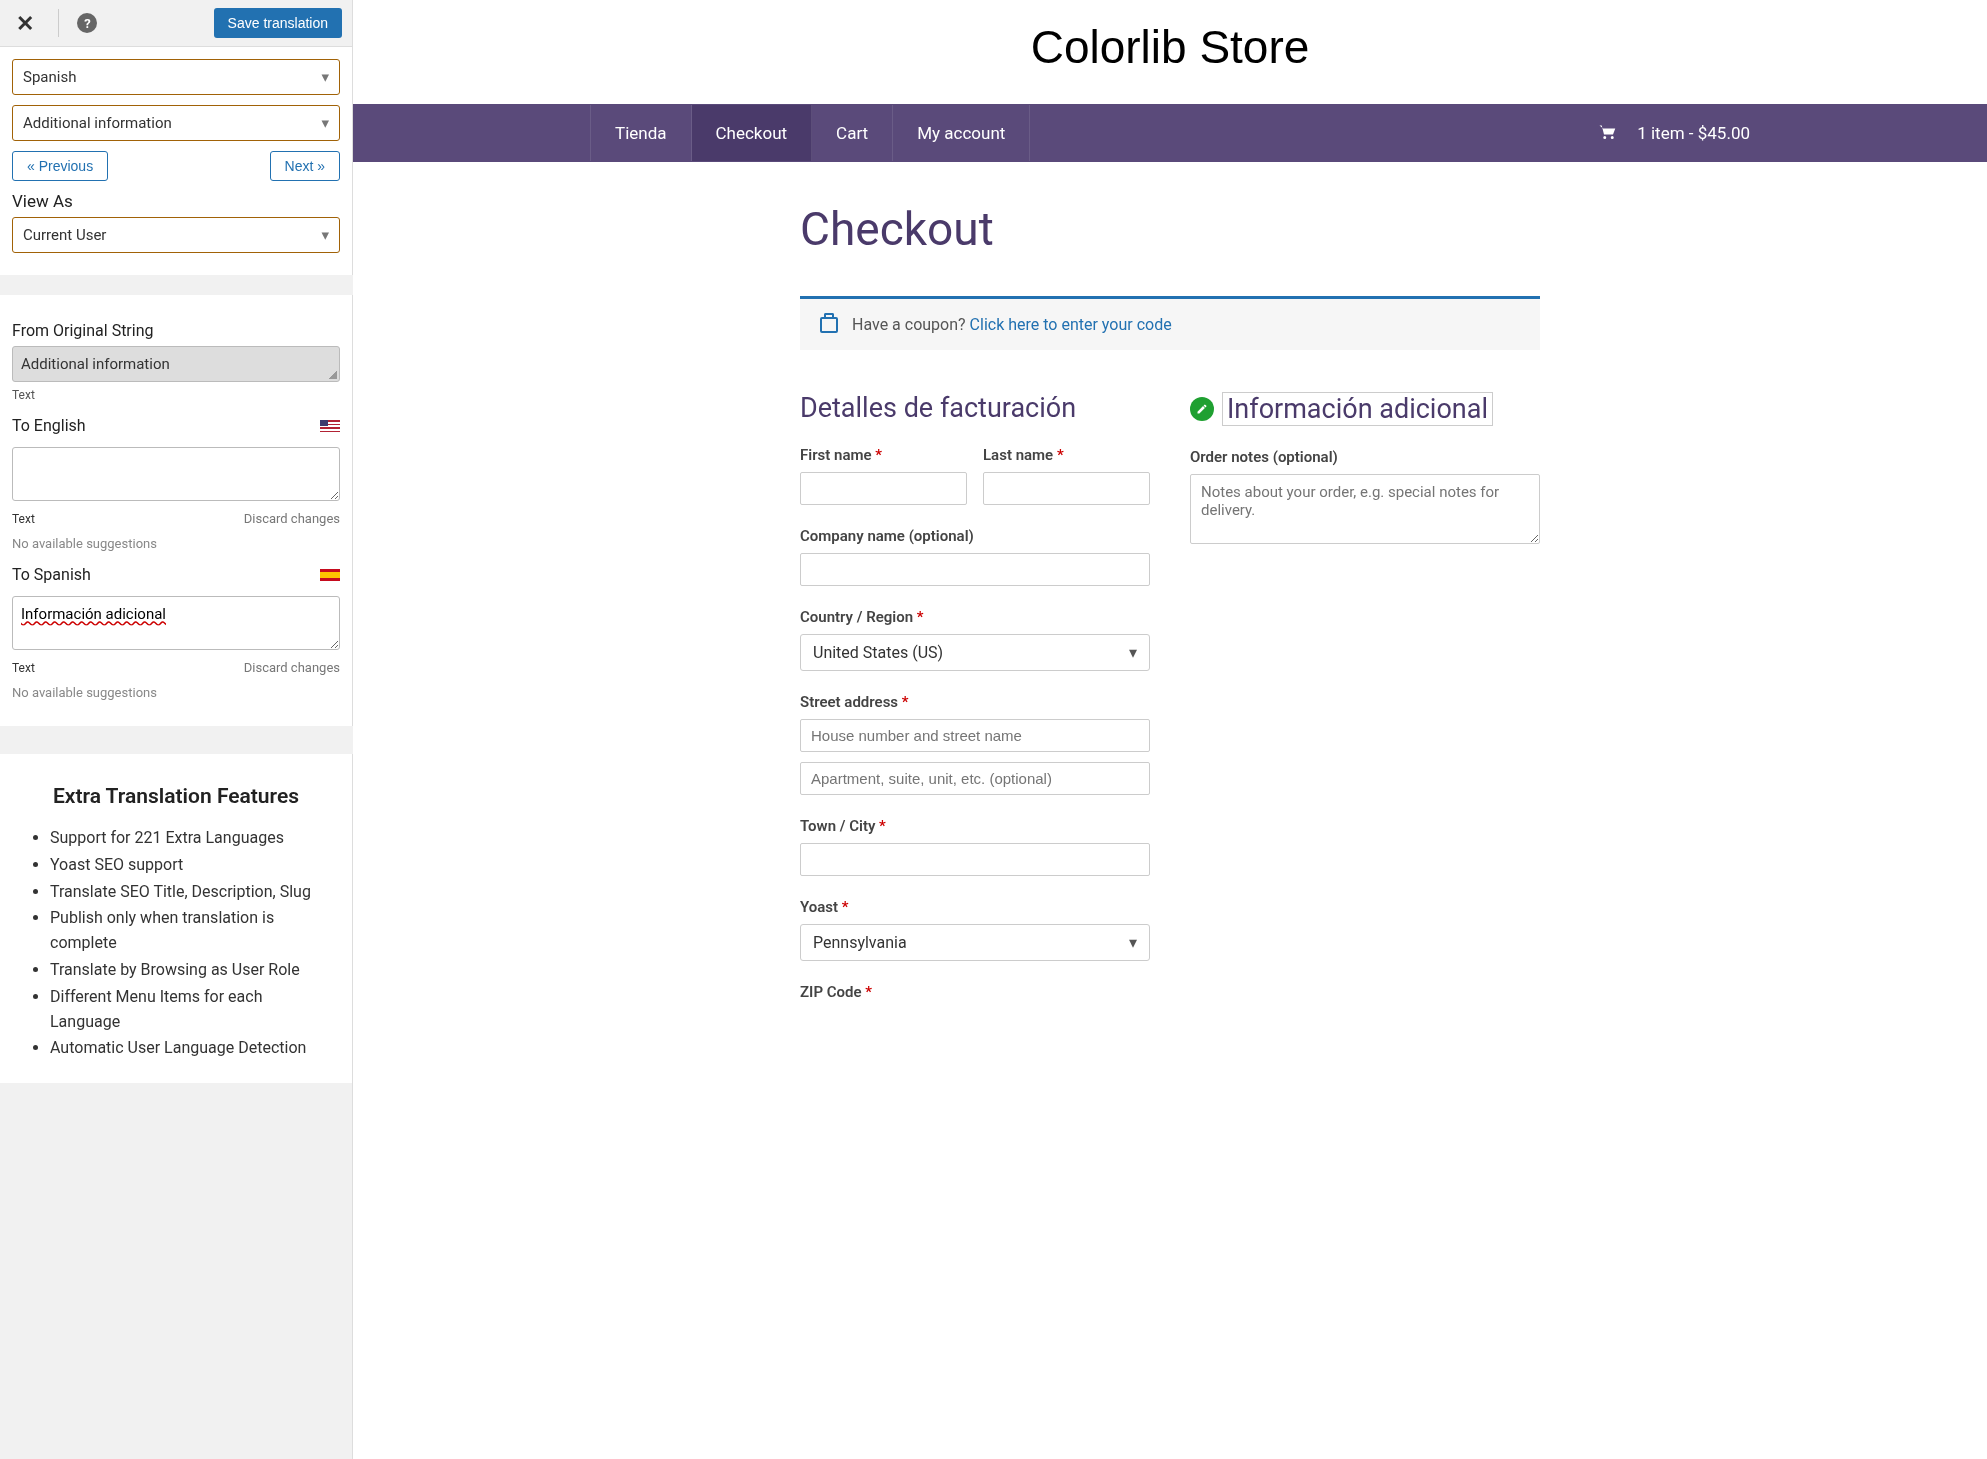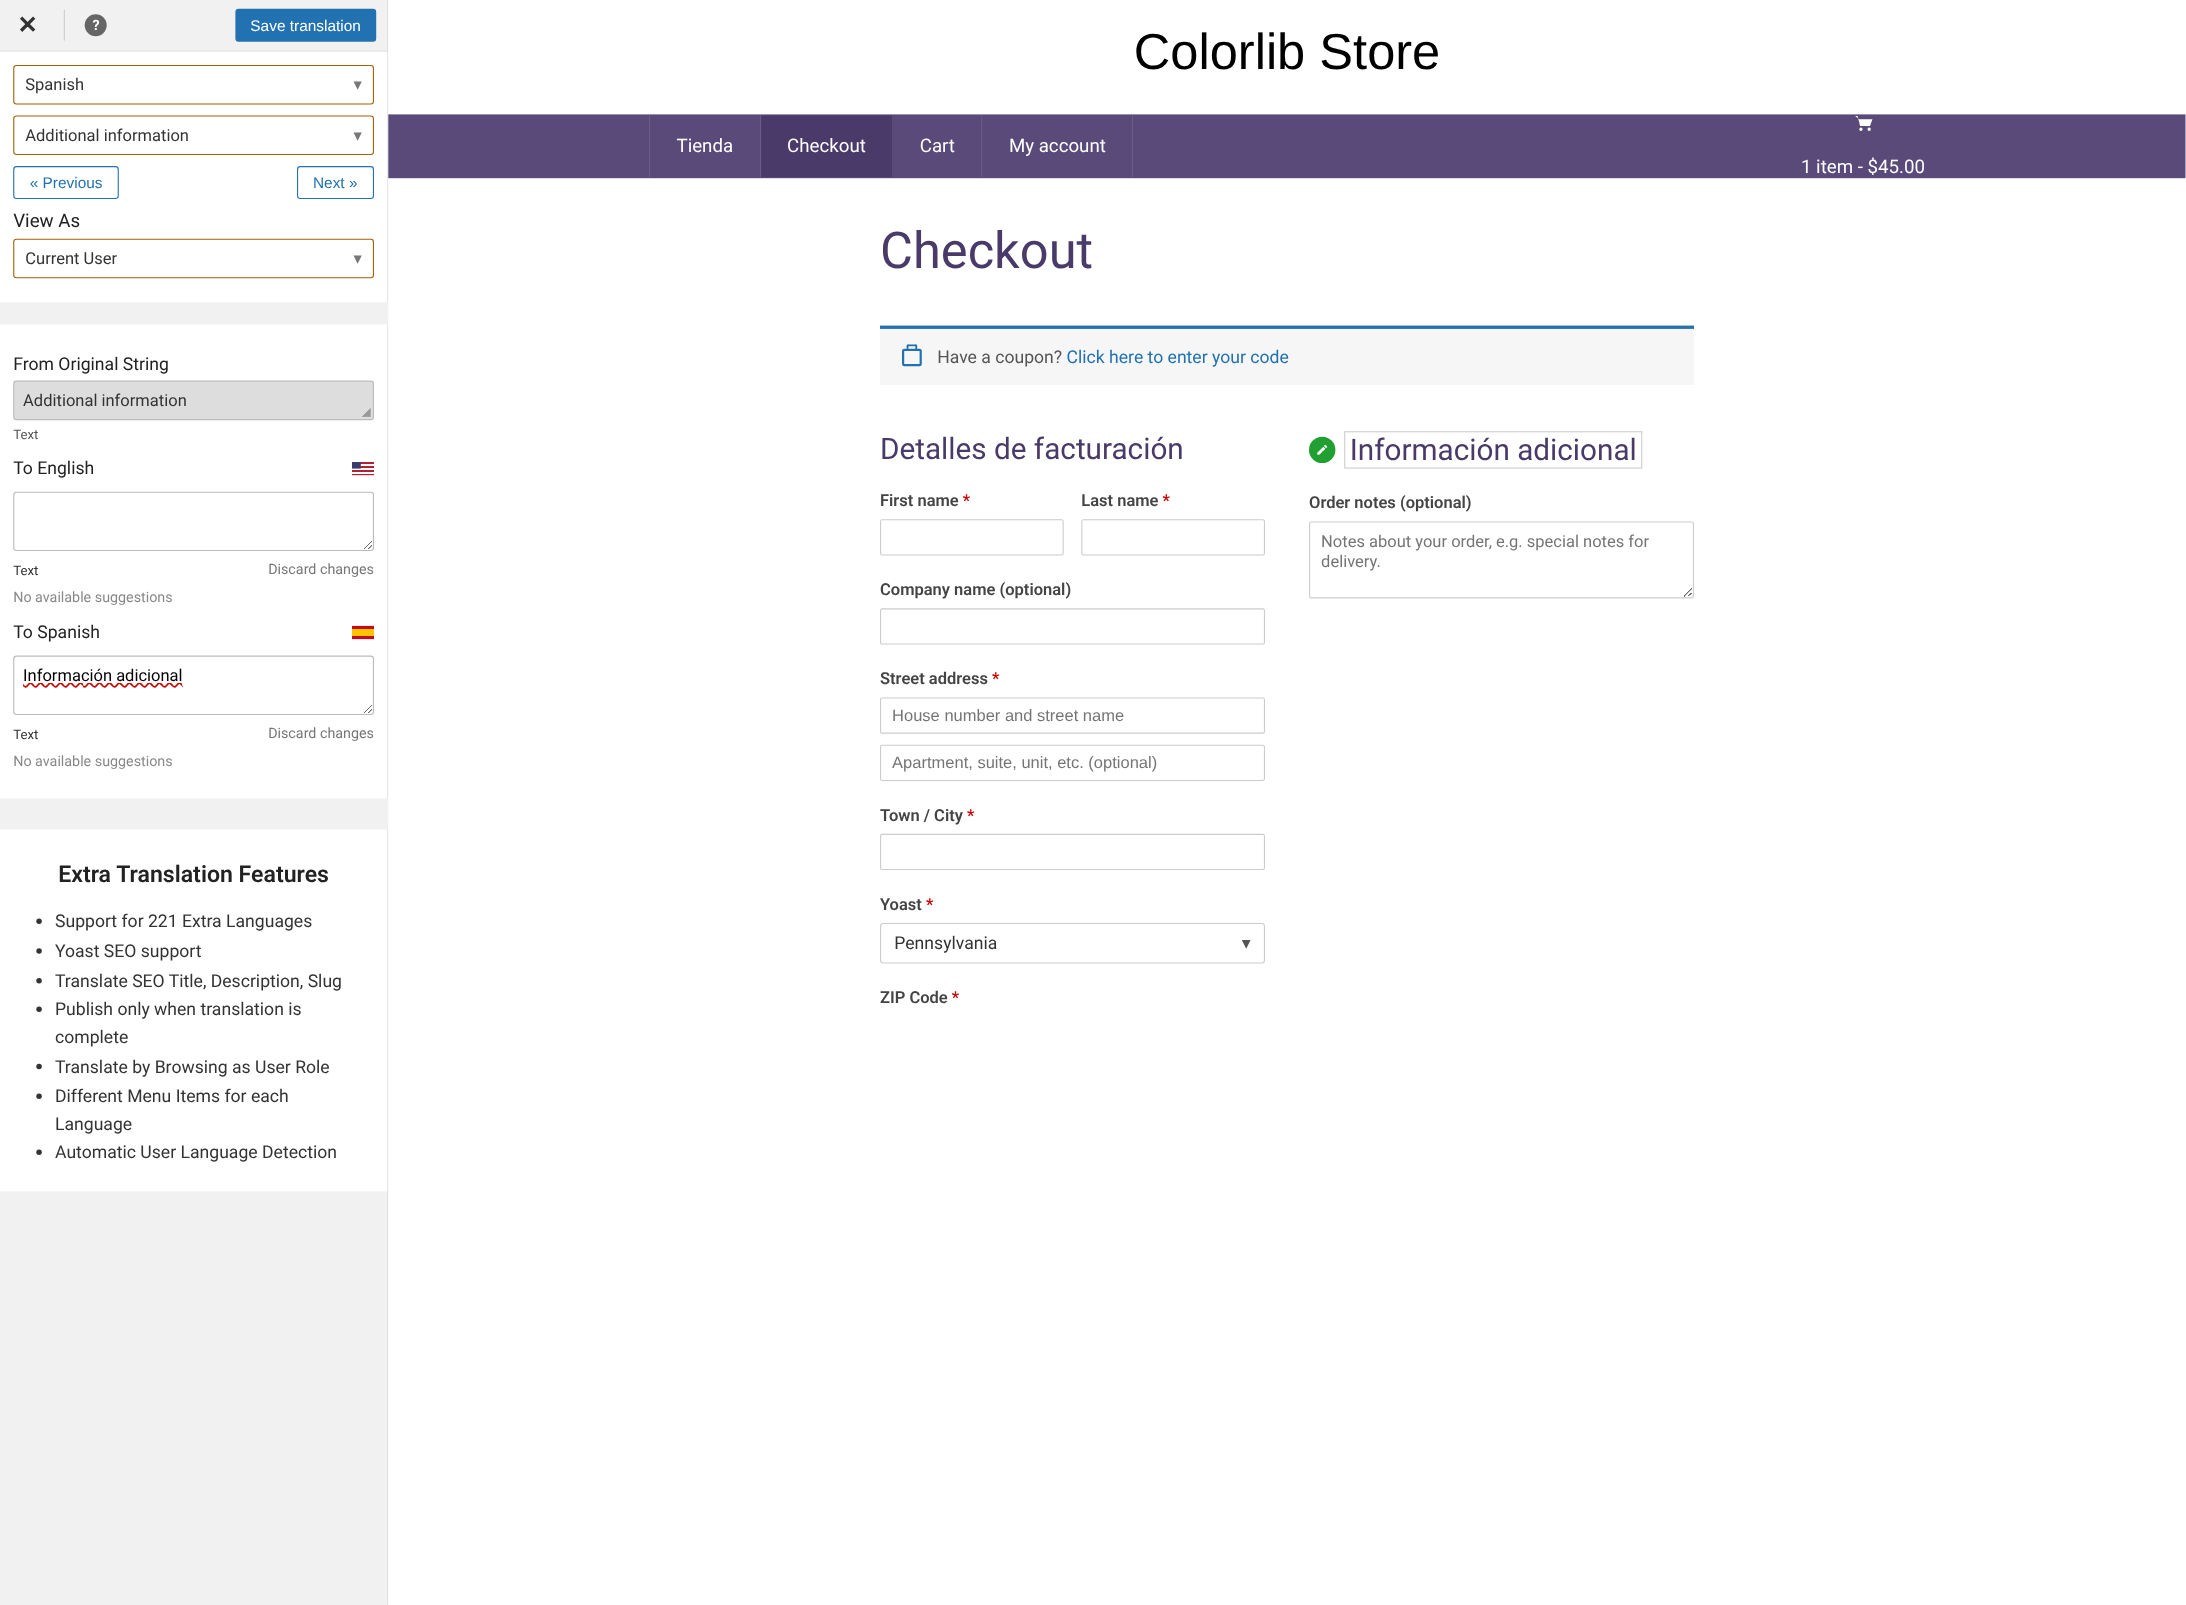--- a/index.html
+++ b/index.html
@@ -48,21 +48,21 @@
     
     
     .main { flex: 1; background: #fff; }
     .store-title { text-align: center; font-size: 46px; color: #000; font-family: Arial, sans-serif; padding: 20px 0 30px; }
     .navbar { background: #5a4a7a; display: flex; padding: 0; color: #fff; height: 58px; }
     .nav-inner { max-width: 1200px; margin: 0 auto; display: flex; align-items: center; width: 100%; padding: 0 20px; }
     .nav-items { display: flex; }
     .nav-item { padding: 18px 24px; font-size: 17px; color: #fff; cursor: pointer; border-right: 1px solid rgba(255,255,255,0.1); }
     .nav-item.active { background: #4a3a6a; }
     .nav-item:first-child { border-left: 1px solid rgba(255,255,255,0.1); }
-    .cart-info { margin-left: auto; display: flex; align-items: center; gap: 21px; font-size: 17px; cursor: pointer; flex-direction: column; }
+    .cart-info { margin-left: auto; display: flex; align-items: center; gap: 21px; font-size: 17px; cursor: pointer; }
     .cart-icon { width: 18px; height: 16px; }
     
     .content { max-width: 780px; margin: 40px auto 0; padding: 0 20px; }
     .page-h1 { font-size: 46px; color: #4a3a6a; font-weight: normal; margin-bottom: 40px; }
     .coupon-bar { border-top: 3px solid #2271b1; background: #f6f6f6; padding: 16px 20px; display: flex; align-items: center; gap: 14px; margin-bottom: 42px; }
     .coupon-icon { width: 18px; height: 16px; border: 2px solid #2271b1; border-radius: 2px; position: relative; }
     .coupon-icon::before { content: ""; position: absolute; top: -6px; left: 2px; right: 2px; height: 4px; border: 2px solid #2271b1; border-bottom: none; border-radius: 2px 2px 0 0; }
     .coupon-text { font-size: 16px; color: #555; }
     .coupon-link { color: #2271b1; cursor: pointer; }
     
@@ -189,20 +189,24 @@
             <div>
               <label class="form-label"><span>Last name</span> <span class="req">*</span></label>
               <input class="form-input" style="">
             </div>
           </div>
           <div class="form-group">
             <label class="form-label">Company name (optional)</label>
             <input class="form-input" style="">
           </div>
           <div class="form-group">
+            <label class="form-label"><span>Country / Region</span> <span class="req">*</span></label>
+            <div class="form-select">United States (US)</div>
+          </div>
+          <div class="form-group">
             <label class="form-label"><span>Street address</span> <span class="req">*</span></label>
             <input class="form-input" style="margin-bottom: 10px;" placeholder="House number and street name">
             <input class="form-input" placeholder="Apartment, suite, unit, etc. (optional)" style="">
           </div>
           <div class="form-group">
             <label class="form-label"><span>Town / City</span> <span class="req">*</span></label>
             <input class="form-input" style="">
           </div>
           <div class="form-group">
             <label class="form-label"><span>Yoast</span> <span class="req">*</span></label>

